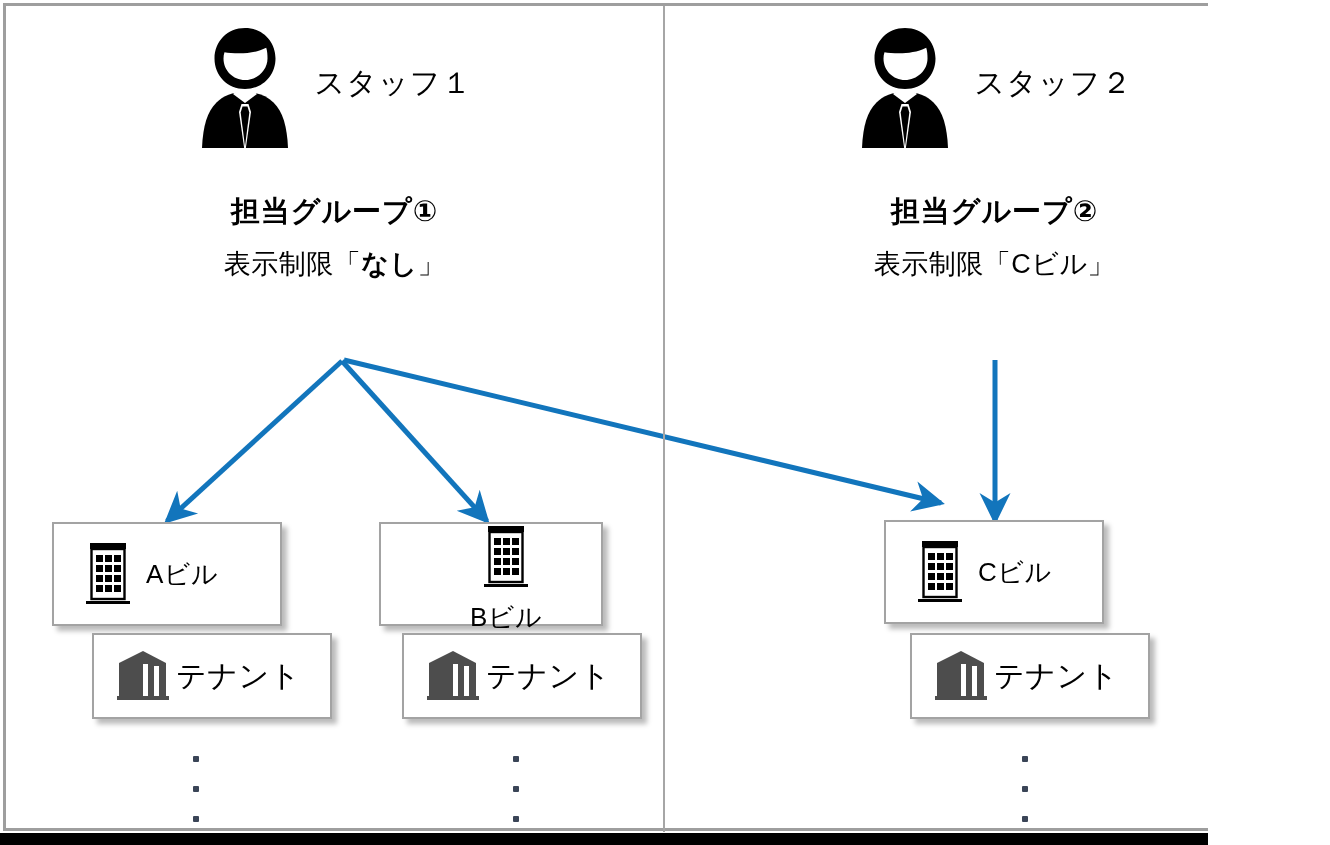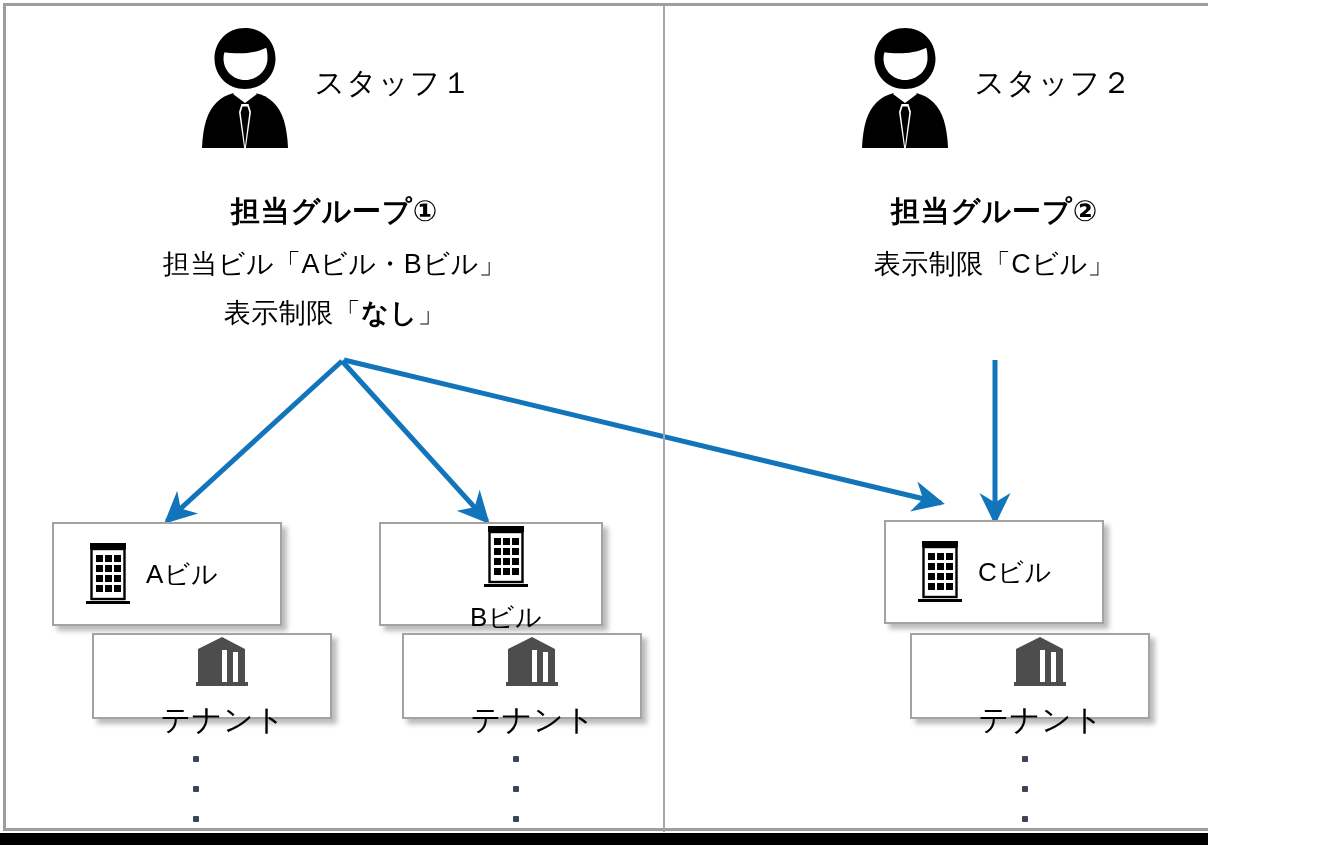--- a/index.html
+++ b/index.html
@@ -103,22 +103,21 @@
     background:#ffffff;
     border:2px solid #a3a3a3;
     box-shadow:5px 5px 5px rgba(0,0,0,0.27);
     display:flex;
     align-items:center;
     gap:14px;
     padding-left:30px;
   }
   .node-box.tenant{
     padding-left:22px;
-    gap:16px;
-    flex-direction:column;
+    gap:4px;
   }
   .node-label{
     font-size:26px;
     color:#000000;
     line-height:1;
     white-space:nowrap;
     letter-spacing:0.5px;
   }
   .node-box.tenant .node-label{ font-size:30px; }
 
@@ -173,21 +172,20 @@
         <path fill="#000000" d="M48 68c-12.5 0-22 4-28.5 10.5C10 88 6 102 5 124h86c-1-22-5-36-14.5-45.5C70 72 60.5 68 48 68z"></path>
         <path fill="#ffffff" d="M36 70l12 9 12-9 -4-3h-16z"></path>
         <path fill="#ffffff" d="M44.5 80h7l2.5 8-6 42-6-42z"></path>
         <path fill="#000000" d="M45.5 82.5h5l1.8 6-4.3 34-4.3-34z"></path>
       </svg>
       <div class="staff-label">スタッフ１</div>
     </div>
 
     <div class="group-block">
       <p class="group-title">担当グループ①</p>
-      <p class="group-line">担当ビル「Aビル・Bビル」</p>
       <p class="group-line"><span>表示制限「</span><b>なし</b><span>」</span></p>
     </div>
   </div>
 
   <div class="panel panel-right">
 
     <div class="staff-row staff-right">
       <svg class="person-icon" viewBox="0 0 96 128" aria-hidden="true">
         <path fill="#000000" d="M48 4c-17.5 0-30.5 13.3-30.5 30.5S30.5 65 48 65s30.5-13.3 30.5-30.5S65.5 4 48 4z
                                  M48 56c-12 0-21.5-9.6-21.5-21.5 0-2.2.3-4.3 1-6.3 8.2 1.2 27.3 3 41.7-4.4

